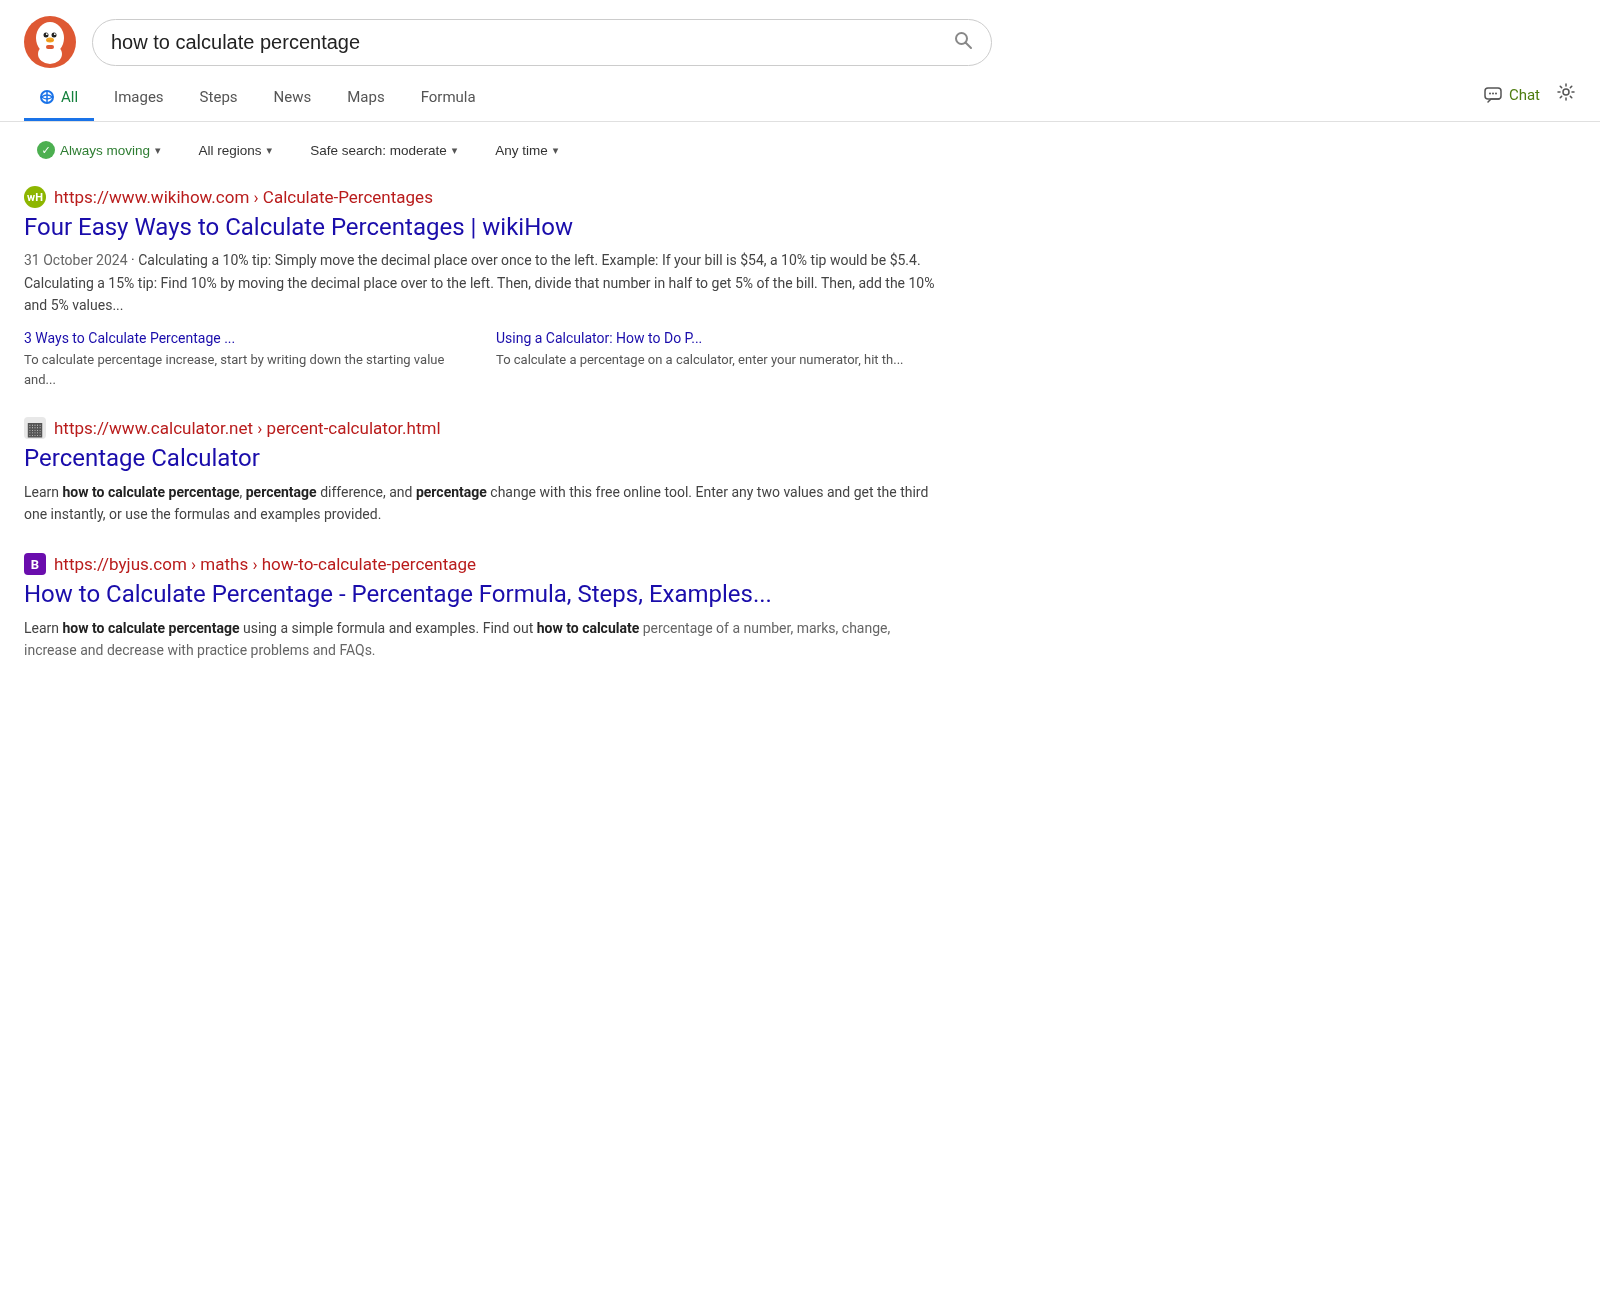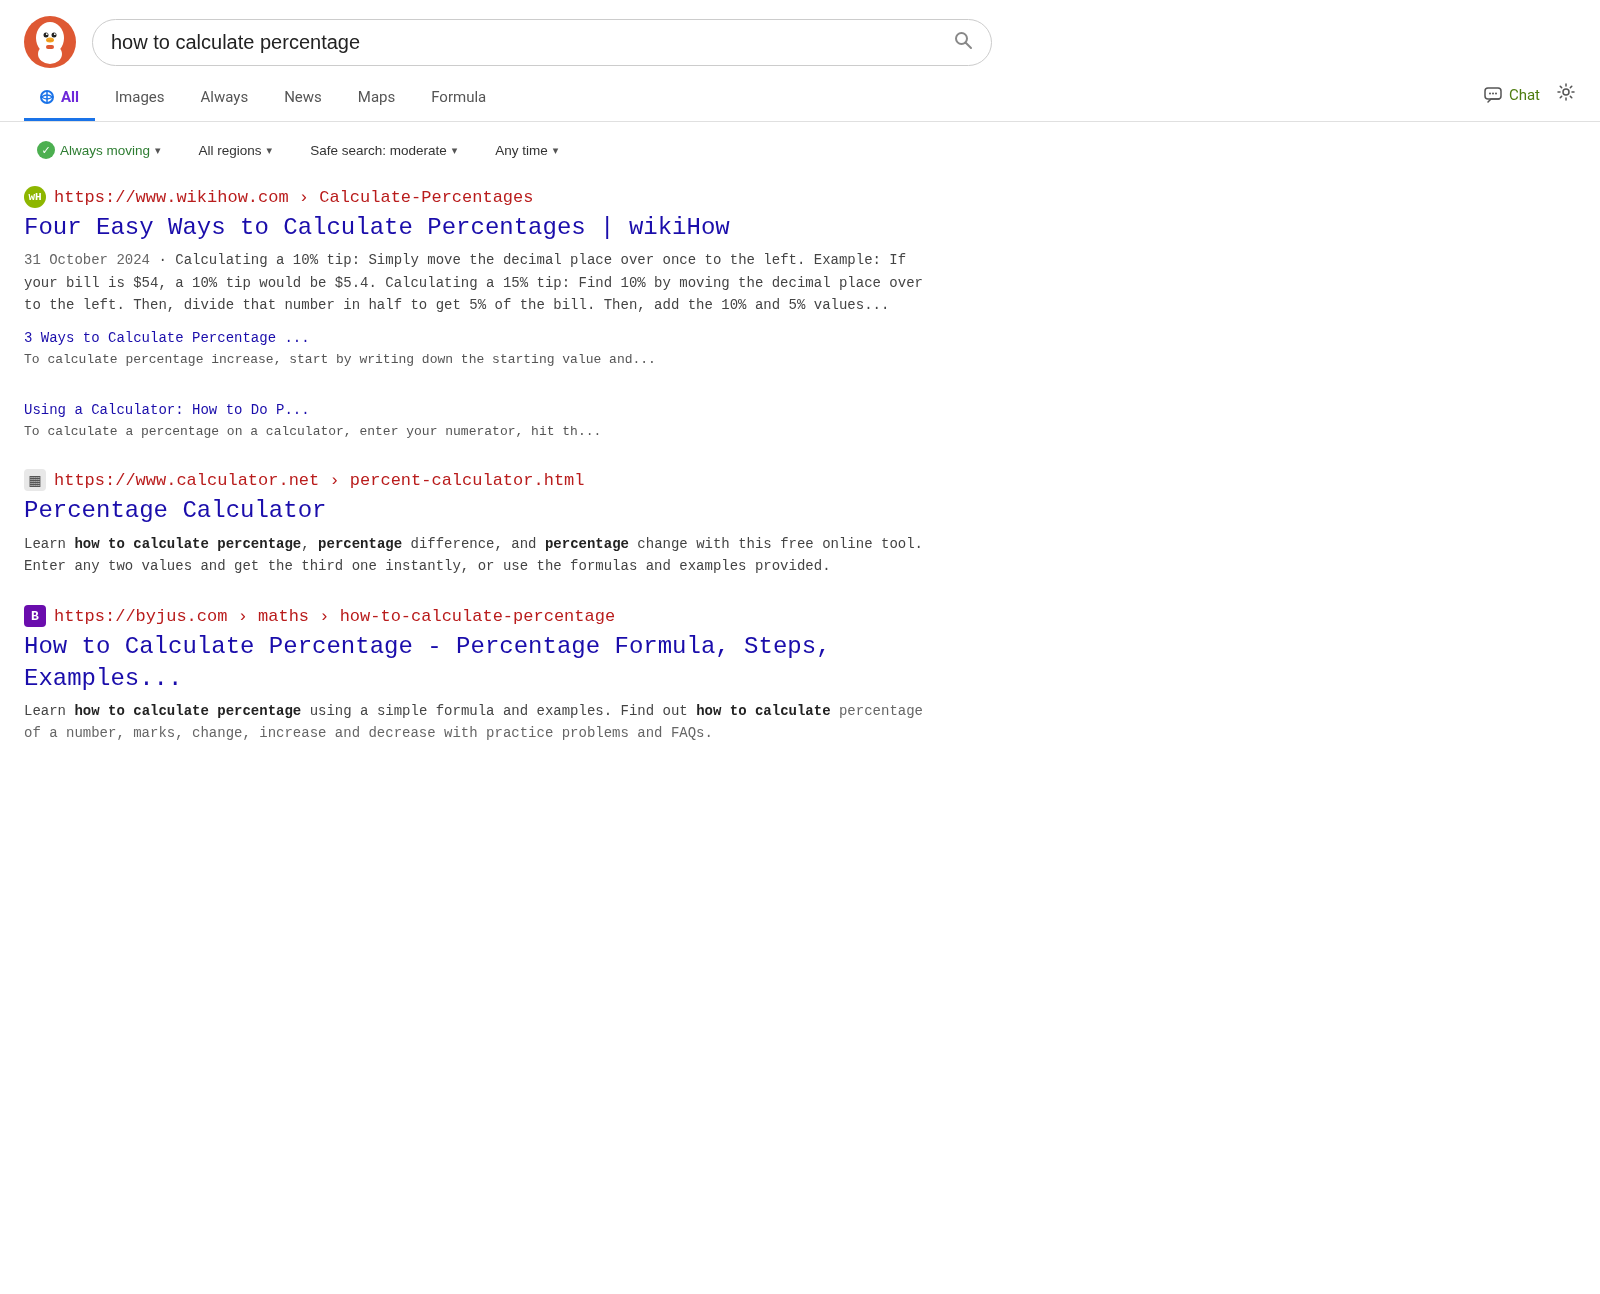--- a/index.html
+++ b/index.html
@@ -9,49 +9,49 @@
     .header { display: flex; align-items: center; padding: 16px 24px 0 24px; gap: 16px; }
     .logo { width: 52px; height: 52px; flex-shrink: 0; }
     .search-bar { display: flex; align-items: center; border: 1.5px solid #ccc; border-radius: 28px; padding: 10px 18px; flex: 1; max-width: 900px; background: #fff; }
     .search-bar input { border: none; outline: none; font-size: 20px; width: 100%; color: #222; background: transparent; }
     .search-icon-btn { background: none; border: none; cursor: pointer; color: #888; font-size: 20px; }
 
     
     .nav { display: flex; align-items: center; padding: 0 24px; margin-top: 8px; border-bottom: 1px solid #e0e0e0; gap: 0; }
     .nav-left { display: flex; align-items: center; gap: 4px; flex: 1; }
     .nav-item { display: flex; align-items: center; gap: 5px; padding: 12px 16px; font-size: 15px; color: #555; cursor: pointer; border-bottom: 3px solid transparent; text-decoration: none; }
-    .nav-item.active { color: #6d28d9; border-bottom: 3px solid #1a73e8; font-weight: 700; }
+    .nav-item.active { color: #15803d; border-bottom: 3px solid #1a73e8; font-weight: 400; }
     .nav-right { display: flex; align-items: center; gap: 16px; padding-bottom: 8px; }
     .chat-btn { display: flex; align-items: center; gap: 6px; color: #4d7c0f; font-size: 15px; cursor: pointer; }
     .settings-btn { color: #555; font-size: 18px; cursor: pointer; background: none; border: none; }
 
     
     .filters { display: flex; align-items: center; gap: 12px; padding: 12px 24px 12px 24px; }
     .filter-btn { display: flex; align-items: center; gap: 5px; padding: 6px 12px; border: 1px solid transparent; border-radius: 16px; font-size: 13.5px; cursor: pointer; background: none; color: #333; }
     .filter-btn .arrow { font-size: 11px; color: #555; }
     .always-private { color: #2e7d32; font-weight: 500; }
 
     
     .results { padding: 8px 24px 24px 24px; max-width: 960px; }
 
     
-    .result { margin-bottom: 28px; font-family: Liberation Mono, monospace; }
+    .result { margin-bottom: 28px; }
     .result-url-row { display: flex; align-items: center; gap: 8px; margin-bottom: 4px; }
     .result-favicon { width: 22px; height: 22px; border-radius: 4px; display: flex; align-items: center; justify-content: center; font-size: 11px; font-weight: bold; flex-shrink: 0; }
     .favicon-wikihow { background: #8db600; color: #fff; border-radius: 50%; }
     .favicon-calc { background: #e8e8e8; color: #555; font-size: 16px; }
     .favicon-byjus { background: #6a0dad; color: #fff; border-radius: 4px; font-size: 13px; }
     .result-url { font-size: 17px; color: #b91c1c; }
     .result-title { font-size: 24px; color: #1a0dab; cursor: pointer; text-decoration: none; display: block; margin-bottom: 6px; line-height: 1.3; }
     .result-date { color: #666; font-size: 14px; }
     .result-snippet { font-size: 14px; color: #444; line-height: 1.6; }
     .result-snippet b { color: #222; }
 
     
-    .sub-links { display: flex; gap: 32px; margin-top: 14px; flex-direction: column; }
+    .sub-links { display: flex; gap: 32px; margin-top: 14px; }
     .sub-link { flex: 1; }
     .sub-link-title { color: #1a0dab; font-size: 14px; cursor: pointer; text-decoration: none; display: block; margin-bottom: 4px; }
     .sub-link-desc { font-size: 13px; color: #555; line-height: 1.5; }
   </style>
 </head>
 <body>
 
 <div class="header">
 
   <div class="logo">
@@ -90,21 +90,21 @@
     <a class="nav-item active">
       <svg width="14" height="14" viewBox="0 0 14 14" fill="none" style="margin-right:2px">
         <circle cx="7" cy="7" r="6" stroke="#1a73e8" stroke-width="2"></circle>
         <line x1="7" y1="1" x2="7" y2="13" stroke="#1a73e8" stroke-width="1.5"></line>
         <path d="M1.5 7 Q7 3 12.5 7" stroke="#1a73e8" stroke-width="1.5" fill="none"></path>
         <path d="M1.5 7 Q7 11 12.5 7" stroke="#1a73e8" stroke-width="1.5" fill="none"></path>
       </svg>
       All
     </a>
     <a class="nav-item">Images</a>
-    <a class="nav-item">Always</a>
+    <a class="nav-item">Steps</a>
     <a class="nav-item">News</a>
     <a class="nav-item">Maps</a>
     <a class="nav-item">Formula</a>
   </div>
   <div class="nav-right">
     <div class="chat-btn">
       <svg width="20" height="20" viewBox="0 0 20 20" fill="none">
         <rect x="2" y="3" width="16" height="11" rx="3" stroke="#555" stroke-width="1.5"></rect>
         <path d="M5 17 L8 14 H16" stroke="#555" stroke-width="1.5" stroke-linecap="round" fill="none"></path>
         <circle cx="7" cy="8.5" r="1" fill="#555"></circle>

